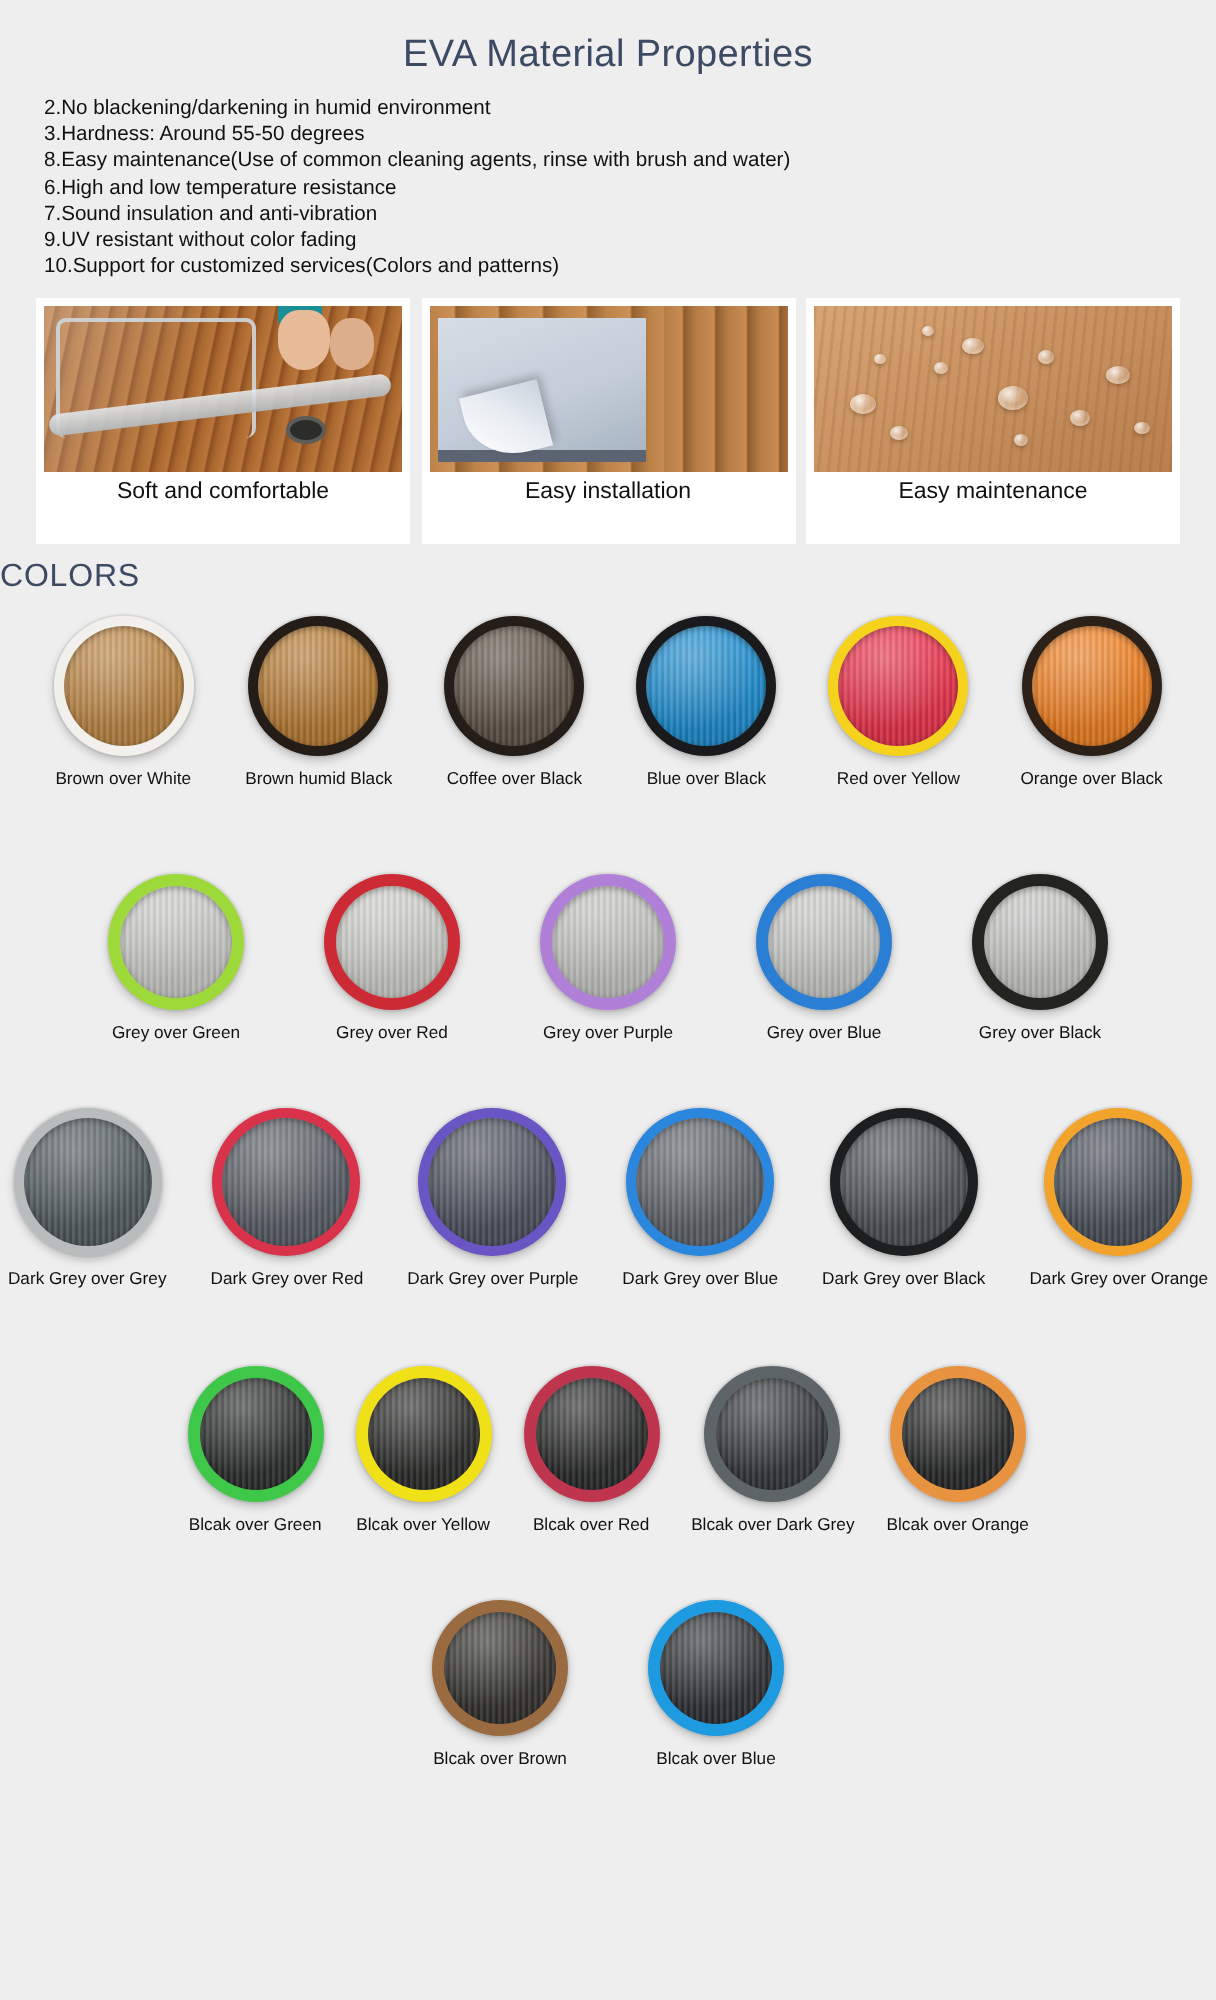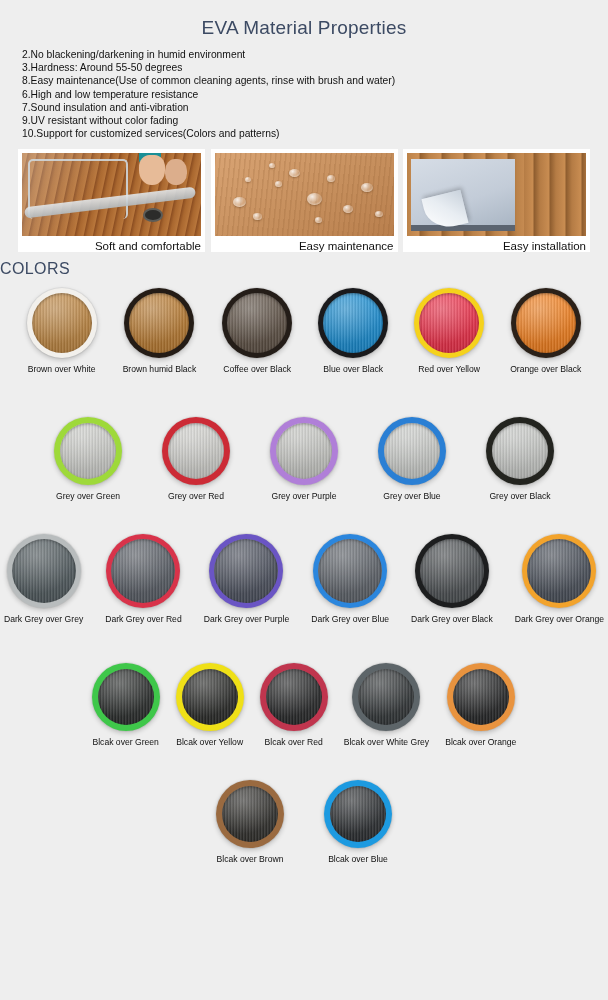--- a/index.html
+++ b/index.html
@@ -41,24 +41,24 @@
     width:187px;
     background:#ffffff;
     padding:4px 4px 0 4px;
     box-sizing:border-box;
   }
   .photo{
     width:179px;height:83px;
     position:relative;overflow:hidden;
   }
   .cap{
-    text-align:right;
+    text-align:center;
     font-size:11.5px;
     line-height:20px;
-    height:16px;
+    height:36px;
     color:#111;
   }
 
   
   .ph-deck{
     background:
       linear-gradient(115deg, rgba(255,255,255,.30) 0%, rgba(255,255,255,0) 42%),
       repeating-linear-gradient(102deg,#a9672f 0px,#b8763b 5px,#8d4f22 6px,#a9672f 9px),
       #a9672f;
   }
@@ -187,48 +187,48 @@
       <div class="card">
         <div class="photo ph-deck">
           <div class="rail"></div>
           <div class="rail2"></div>
           <div class="teal"></div>
           <div class="foot"></div>
           <div class="foot2"></div>
           <div class="drain"></div>
         </div>
         <div class="cap">Soft and comfortable</div>
+      </div>
+      <div class="card">
+        <div class="photo ph-inst">
+          <div class="wood2"></div>
+          <div class="wood"></div>
+          <div class="pad"></div>
+          <div class="film"></div>
+          <div class="curl"></div>
+        </div>
+        <div class="cap">Easy installation</div>
       </div>
       <div class="card">
         <div class="photo ph-water">
           <div class="drop" style="left: 18px; top: 44px; width: 13px; height: 10px;"></div>
           <div class="drop" style="left: 38px; top: 60px; width: 9px; height: 7px;"></div>
           <div class="drop" style="left: 60px; top: 28px; width: 7px; height: 6px;"></div>
           <div class="drop" style="left: 74px; top: 16px; width: 11px; height: 8px;"></div>
           <div class="drop" style="left: 92px; top: 40px; width: 15px; height: 12px;"></div>
           <div class="drop" style="left: 112px; top: 22px; width: 8px; height: 7px;"></div>
           <div class="drop" style="left: 128px; top: 52px; width: 10px; height: 8px;"></div>
           <div class="drop" style="left: 146px; top: 30px; width: 12px; height: 9px;"></div>
           <div class="drop" style="left: 100px; top: 64px; width: 7px; height: 6px;"></div>
           <div class="drop" style="left: 54px; top: 10px; width: 6px; height: 5px;"></div>
           <div class="drop" style="left: 160px; top: 58px; width: 8px; height: 6px;"></div>
           <div class="drop" style="left: 30px; top: 24px; width: 6px; height: 5px;"></div>
         </div>
         <div class="cap">Easy maintenance</div>
       </div>
-      <div class="card">
-        <div class="photo ph-inst">
-          <div class="wood2"></div>
-          <div class="wood"></div>
-          <div class="pad"></div>
-          <div class="film"></div>
-          <div class="curl"></div>
-        </div>
-        <div class="cap">Easy installation</div>
-      </div>
     </div>
 
   <div class="colors-h">COLORS</div>
 
   <div id="swatch-area">
       <div class="row" style="margin-top: 10px; gap: 26px;">
         <div class="sw">
           <div class="disc-wrap">
             <div class="disc" style="width: 70px; height: 70px; background: rgb(242, 240, 236); box-shadow: rgba(0, 0, 0, 0.22) 0px 2px 5px, rgba(0, 0, 0, 0.05) 0px 0px 0px 1px;">
               <div class="inner" style="inset: 5px; background: repeating-linear-gradient(90deg, rgba(255, 255, 255, 0.1) 0px, rgba(255, 255, 255, 0.1) 1px, rgba(0, 0, 0, 0.07) 2px, rgba(0, 0, 0, 0.07) 3px), radial-gradient(circle at 38% 26%, rgba(255, 255, 255, 0.3), rgba(255, 255, 255, 0) 62%), linear-gradient(rgba(255, 255, 255, 0.08), rgba(0, 0, 0, 0.16)), rgb(192, 136, 67); box-shadow: rgba(0, 0, 0, 0.35) 0px 1px 3px inset;"></div>
@@ -393,21 +393,21 @@
             </div>
           </div>
           <div class="sw-label">Blcak over Red</div>
         </div>
         <div class="sw">
           <div class="disc-wrap">
             <div class="disc" style="width: 68px; height: 68px; background: rgb(93, 101, 105); box-shadow: rgba(0, 0, 0, 0.22) 0px 2px 5px, rgba(0, 0, 0, 0.05) 0px 0px 0px 1px;">
               <div class="inner" style="inset: 6px; background: repeating-linear-gradient(90deg, rgba(255, 255, 255, 0.1) 0px, rgba(255, 255, 255, 0.1) 1px, rgba(0, 0, 0, 0.07) 2px, rgba(0, 0, 0, 0.07) 3px), radial-gradient(circle at 38% 26%, rgba(255, 255, 255, 0.3), rgba(255, 255, 255, 0) 62%), linear-gradient(rgba(255, 255, 255, 0.08), rgba(0, 0, 0, 0.16)), rgb(52, 56, 58); box-shadow: rgba(0, 0, 0, 0.35) 0px 1px 3px inset;"></div>
             </div>
           </div>
-          <div class="sw-label">Blcak over White Grey</div>
+          <div class="sw-label">Blcak over Dark Grey</div>
         </div>
         <div class="sw">
           <div class="disc-wrap">
             <div class="disc" style="width: 68px; height: 68px; background: rgb(232, 147, 63); box-shadow: rgba(0, 0, 0, 0.22) 0px 2px 5px, rgba(0, 0, 0, 0.05) 0px 0px 0px 1px;">
               <div class="inner" style="inset: 6px; background: repeating-linear-gradient(90deg, rgba(255, 255, 255, 0.1) 0px, rgba(255, 255, 255, 0.1) 1px, rgba(0, 0, 0, 0.07) 2px, rgba(0, 0, 0, 0.07) 3px), radial-gradient(circle at 38% 26%, rgba(255, 255, 255, 0.3), rgba(255, 255, 255, 0) 62%), linear-gradient(rgba(255, 255, 255, 0.08), rgba(0, 0, 0, 0.16)), rgb(40, 41, 42); box-shadow: rgba(0, 0, 0, 0.35) 0px 1px 3px inset;"></div>
             </div>
           </div>
           <div class="sw-label">Blcak over Orange</div>
         </div>
       </div>

